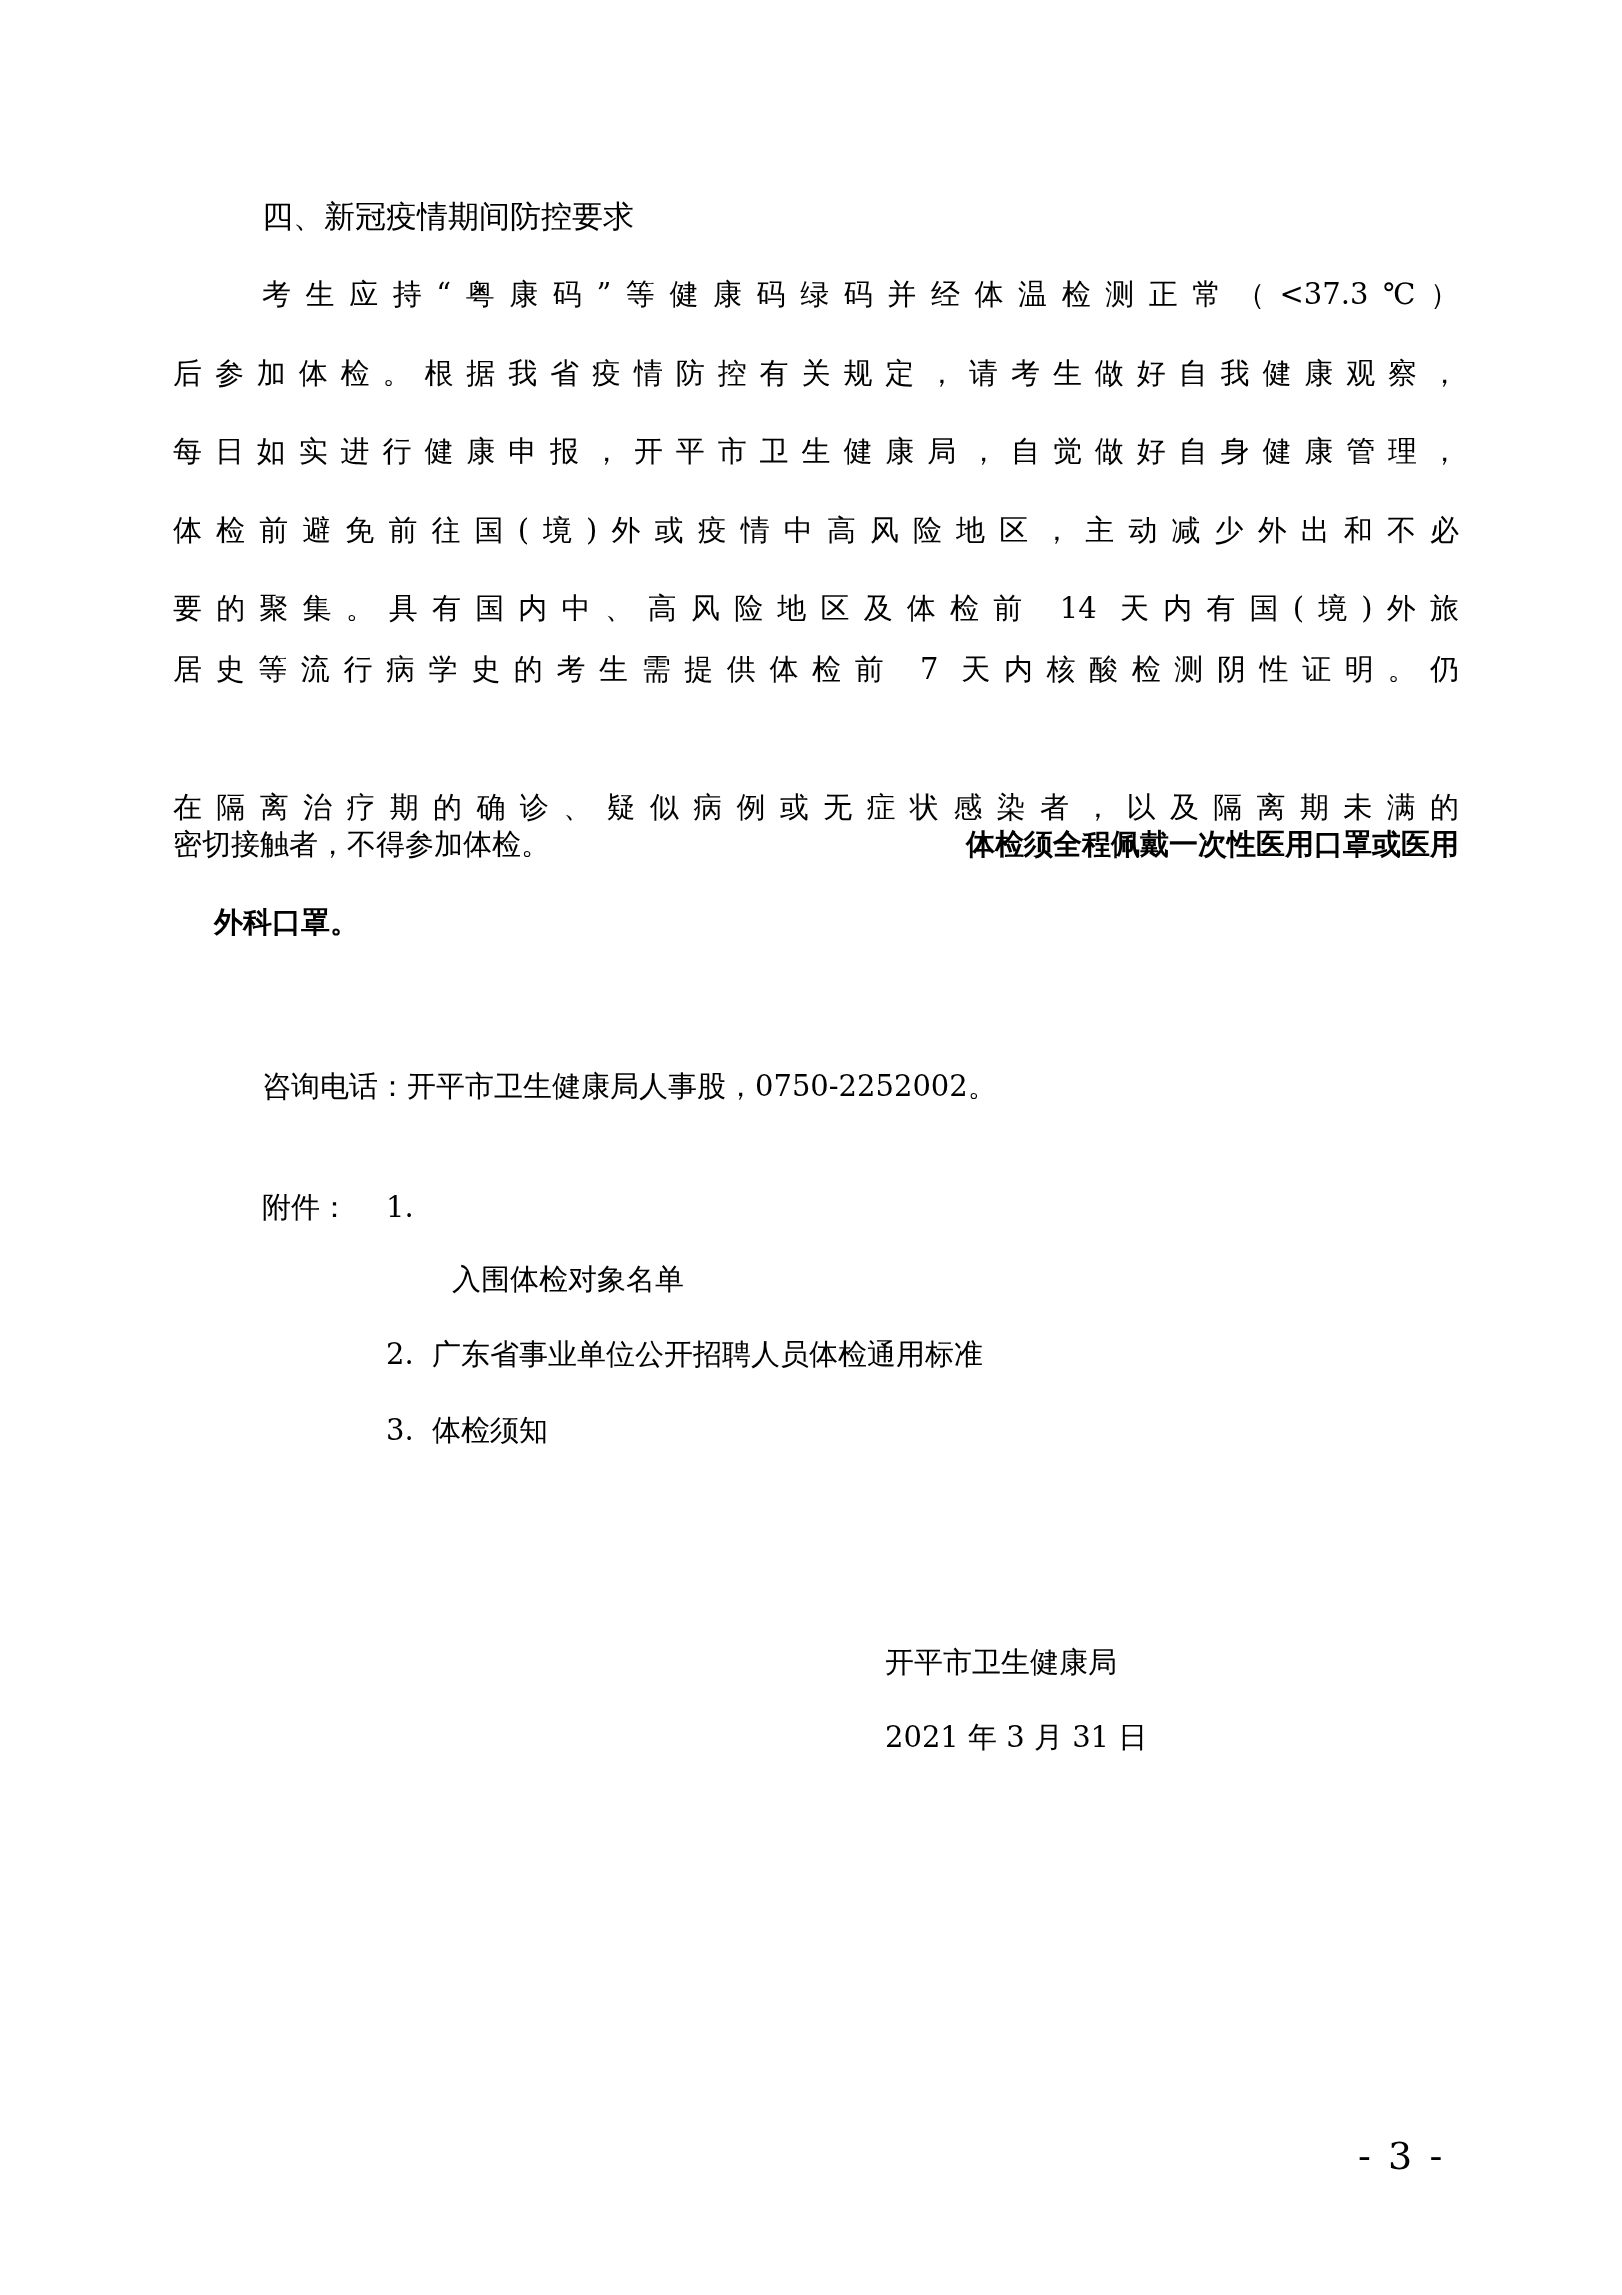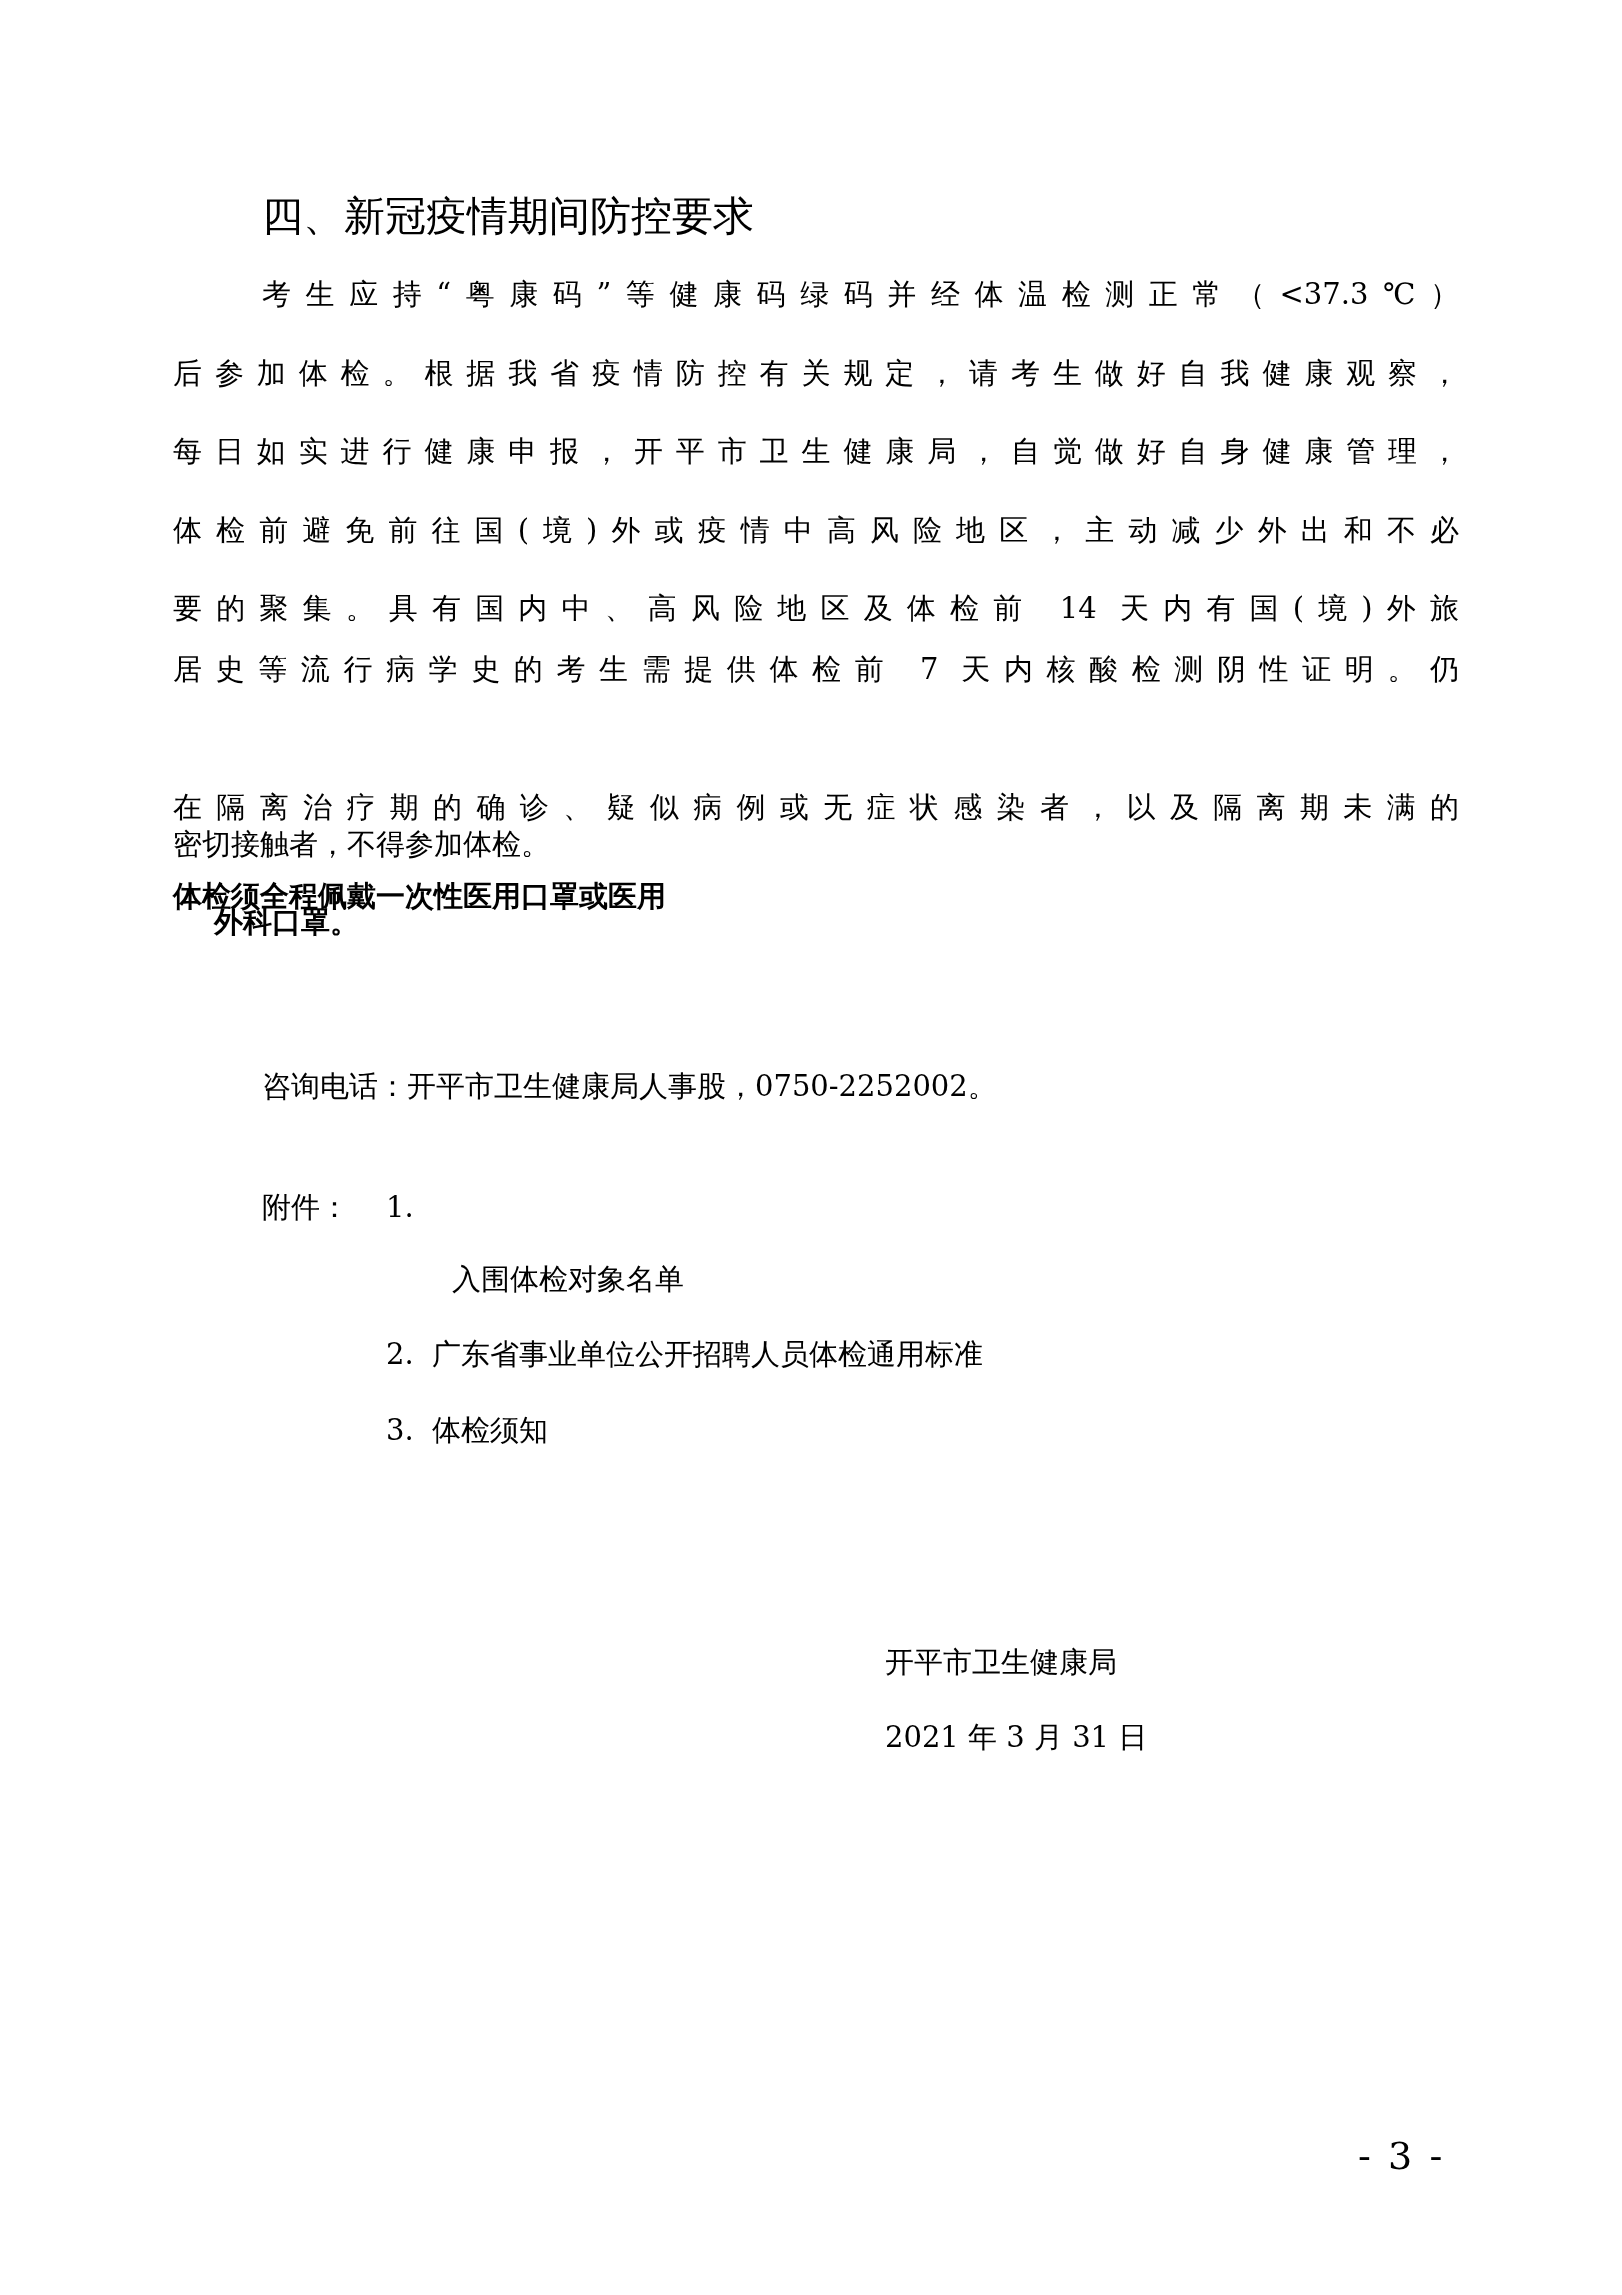--- a/index.html
+++ b/index.html
@@ -1,40 +1,40 @@
 <!DOCTYPE html>
 <html style="font-size:10.5px"><head>
   <meta charset="utf-8">
   <style>
     html, body { margin: 0; padding: 0; background: #ffffff; }
     body { width: 1623px; height: 2295px; position: relative; overflow: hidden;
            font-family: "DejaVu Serif", "Liberation Serif", serif; color: #000000; }
     .page { position: absolute; left: 0; top: 0; width: 1623px; height: 2295px; background: #ffffff; }
     .line { position: absolute; white-space: nowrap; font-size: 29px; line-height: 52px; }
-    .heading { font-family: "DejaVu Sans", "Liberation Sans", sans-serif; font-size: 41px; }
+    .heading { font-family: "DejaVu Sans", "Liberation Sans", sans-serif; font-size: 31px; }
     .justify { left: 173px; width: 1286px; text-align: justify; text-align-last: justify; }
     .bold { font-weight: bold; font-family: "DejaVu Sans", "Liberation Sans", sans-serif; }
     .pagenum { font-size: 38px; letter-spacing: 2.6px; }
   </style>
 </head>
 <body>
 
 <div class="page">
 
   <div class="line heading" style="left:262px; top:190px;">四、新冠疫情期间防控要求</div>
 
   <div class="line justify" style="left:262px; width:1197px; top:268px;">考生应持“粤康码”等健康码绿码并经体温检测正常（&lt;37.3℃）</div>
   <div class="line justify" style="top:347px;">后参加体检。根据我省疫情防控有关规定，请考生做好自我健康观察，</div>
   <div class="line justify" style="top:425px;">每日如实进行健康申报，开平市卫生健康局，自觉做好自身健康管理，</div>
   <div class="line justify" style="top:504px;">体检前避免前往国(境)外或疫情中高风险地区，主动减少外出和不必</div>
   <div class="line justify" style="top:582px;">要的聚集。具有国内中、高风险地区及体检前 14 天内有国(境)外旅</div>
   <div class="line justify" style="top:643px;">居史等流行病学史的考生需提供体检前 7 天内核酸检测阴性证明。仍</div>
   <div class="line justify" style="top:781px;">在隔离治疗期的确诊、疑似病例或无症状感染者，以及隔离期未满的</div>
 
-  <div class="line" style="left:173px; width:1286px; top:818px; display:flex; justify-content:space-between;flex-direction:column;">
+  <div class="line" style="left:173px; width:1286px; top:818px; display:flex; justify-content:space-between;">
     <span>密切接触者，不得参加体检。</span>
     <span class="bold">体检须全程佩戴一次性医用口罩或医用</span>
   </div>
   <div class="line bold" style="left:173px; top:896px;margin-left:41px;">外科口罩。</div>
 
   <div class="line" style="left:262px; top:1060px;">咨询电话：开平市卫生健康局人事股，0750-2252002。</div>
 
   <div class="line" style="left:262px; top:1181px;text-align:center;">附件：</div>
   <div class="line" style="left:386px; top:1181px;">1.</div>
   <div class="line" style="left:452px; top:1253px;">入围体检对象名单</div>

